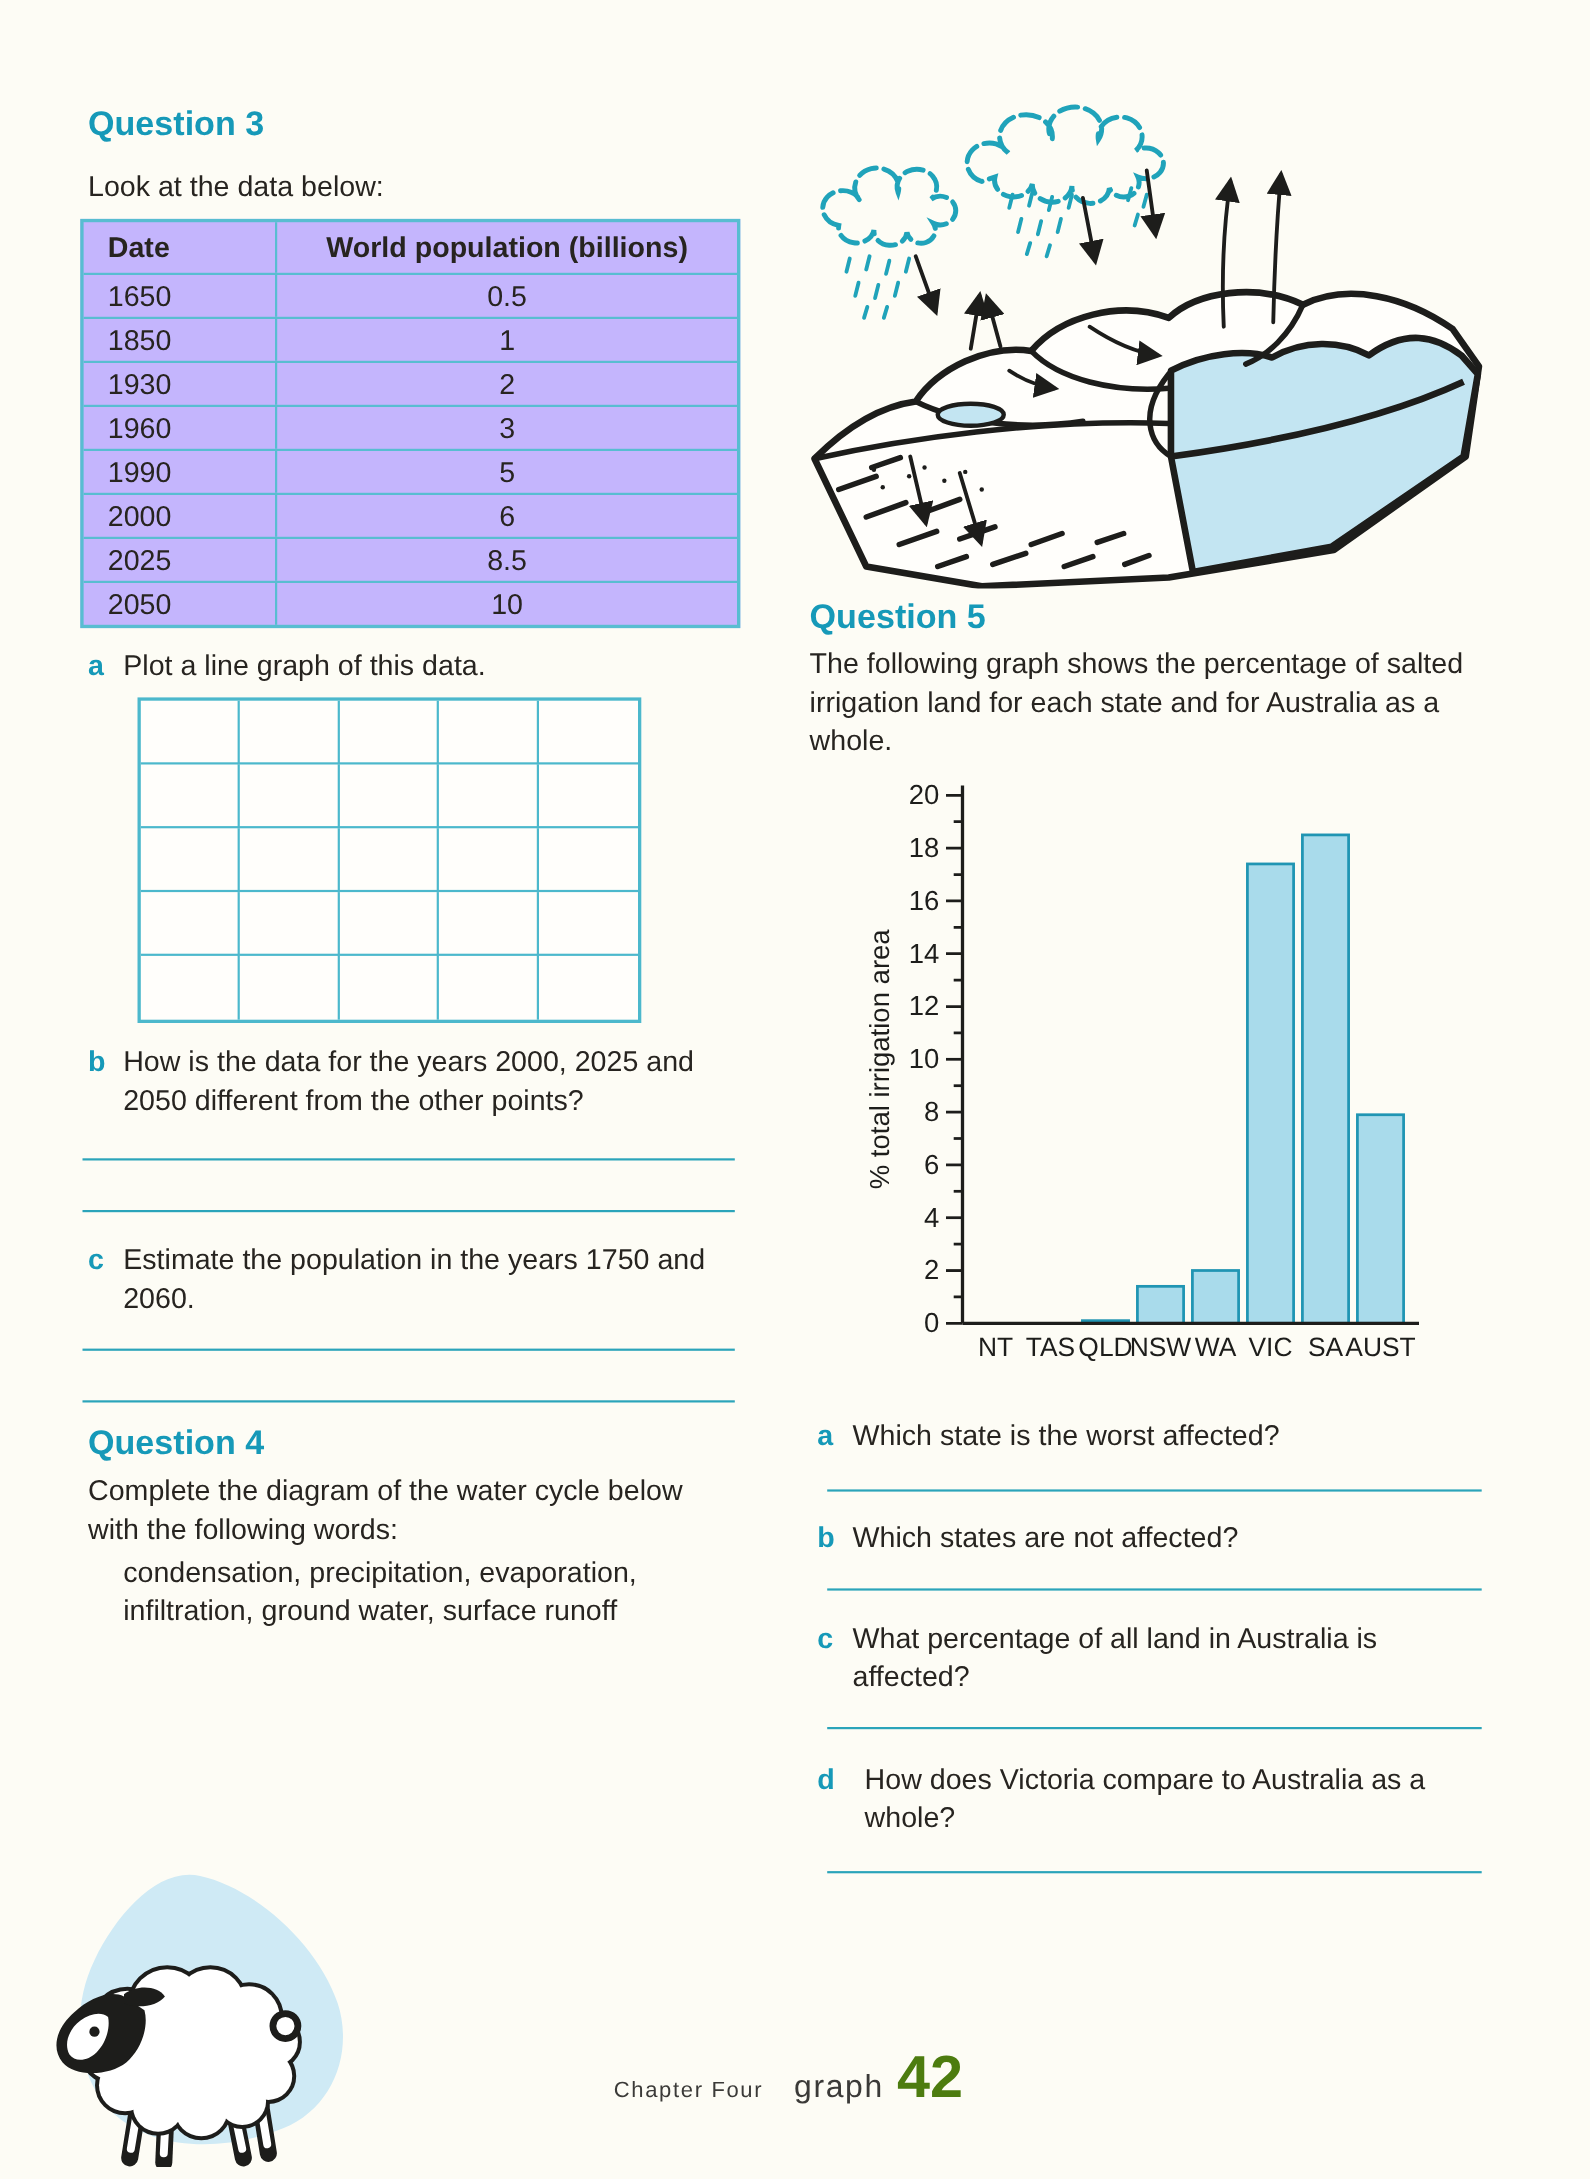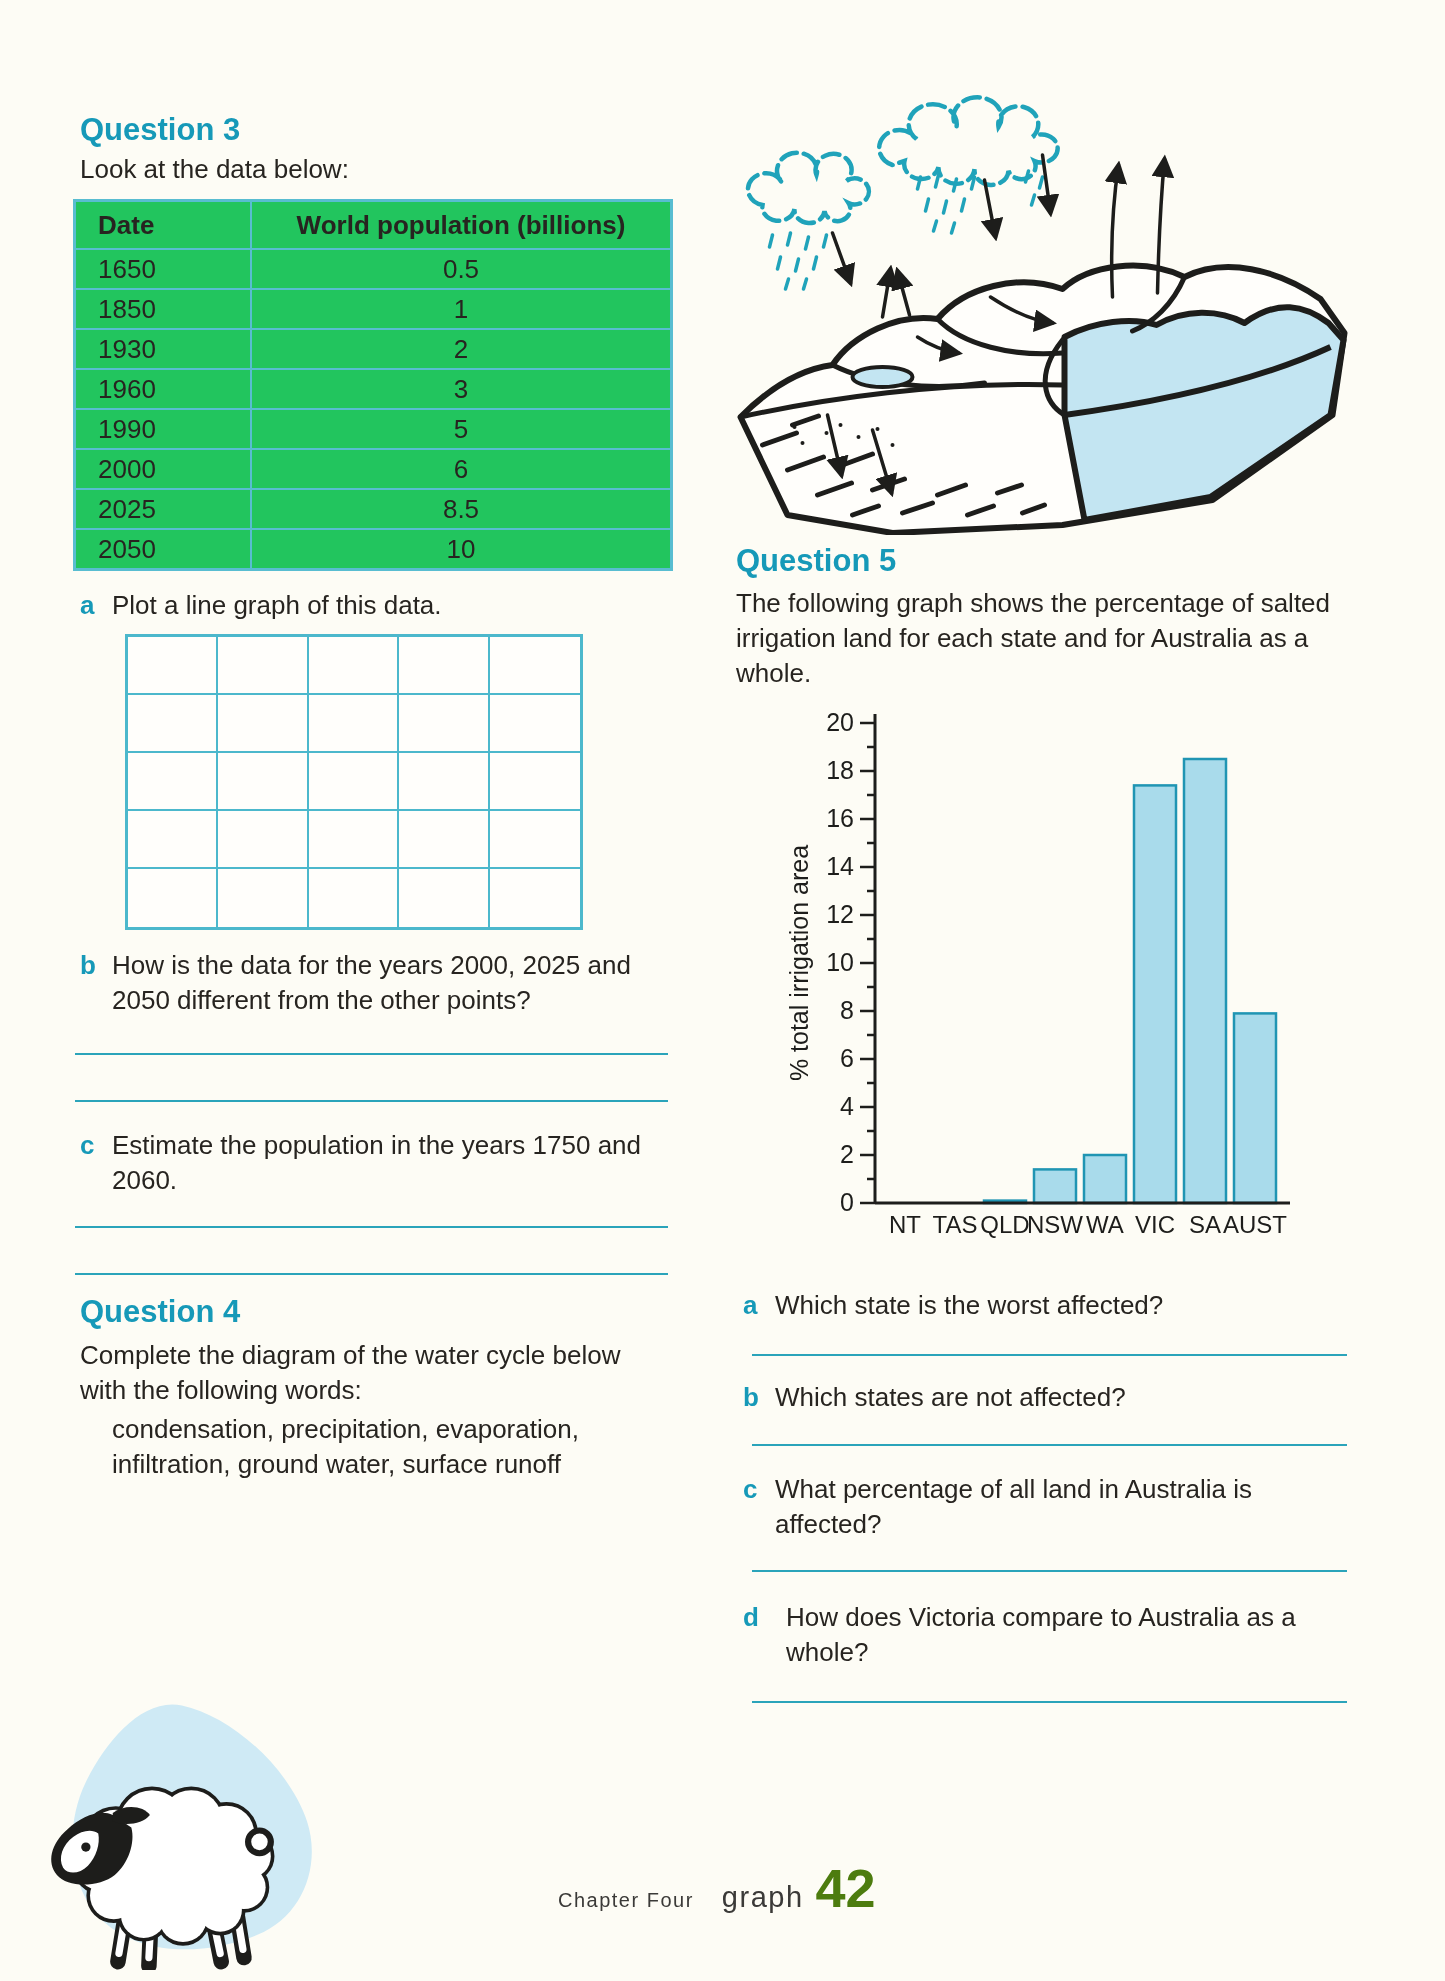--- a/index.html
+++ b/index.html
@@ -9,21 +9,21 @@
     font-family:"Liberation Sans", sans-serif;
     overflow:hidden;
   }
   .abs{position:absolute;}
   .qheading{font-size:31px;font-weight:bold;color:#1699b8;}
   .body-text{font-size:26px;line-height:35px;}
   .part{display:flex;align-items:flex-start;}
   .part .letter{color:#1699b8;font-weight:bold;font-size:26px;line-height:35px;width:32px;flex:none;}
   .part .ptext{font-size:26px;line-height:35px;}
   
-  .data-table{left:73px;top:199px;width:594px;border:3px solid #58bdd1;background:#22c55e;}
+  .data-table{left:73px;top:199px;width:594px;border:3px solid #58bdd1;background:#c4b5fd;}
   .t-row{display:grid;grid-template-columns:176px 1fr;border-top:2px solid #58bdd1;}
   .t-row:first-child{border-top:none;}
   .t-head .td{height:46px;line-height:46px;font-weight:bold;}
   .td{height:38px;line-height:38px;font-size:26px;}
   .td.c1{padding-left:22px;border-right:2px solid #58bdd1;}
   .td.c2{text-align:center;}
   
   .plot-grid{left:125px;top:634px;width:452px;height:290px;border:3px solid #4cb8cc;background:#fffefb;
     display:grid;grid-template-columns:repeat(5,1fr);grid-template-rows:repeat(5,1fr);}
   .plot-grid .cell{border-right:2px solid #4cb8cc;border-bottom:2px solid #4cb8cc;}
@@ -37,21 +37,21 @@
   .footer{left:558px;top:1868px;display:flex;align-items:baseline;}
   .footer .chap{font-size:20px;color:#3b3a38;letter-spacing:1.5px;}
   .footer .pgw{font-size:29px;color:#3b3a38;letter-spacing:1.5px;margin-left:28px;}
   .footer .pgn{font-size:54px;font-weight:bold;color:#4d7c0f;margin-left:12px;line-height:40px;}
   svg{display:block;}
   text{font-family:"Liberation Sans", sans-serif;}
 </style>
 </head>
 <body>
 
-<div class="abs qheading" style="left:80px;top:112px;">Question 3</div>
+<div class="abs qheading" style="left:80px;top:95px;">Question 3</div>
 
 <div class="abs body-text" style="left:80px;top:152px;">Look at the data below:</div>
 
 <div class="abs data-table">
   <div class="t-row t-head">
     <div class="td c1">Date</div>
     <div class="td c2">World population (billions)</div>
   </div>
 
 <div class="t-row">

